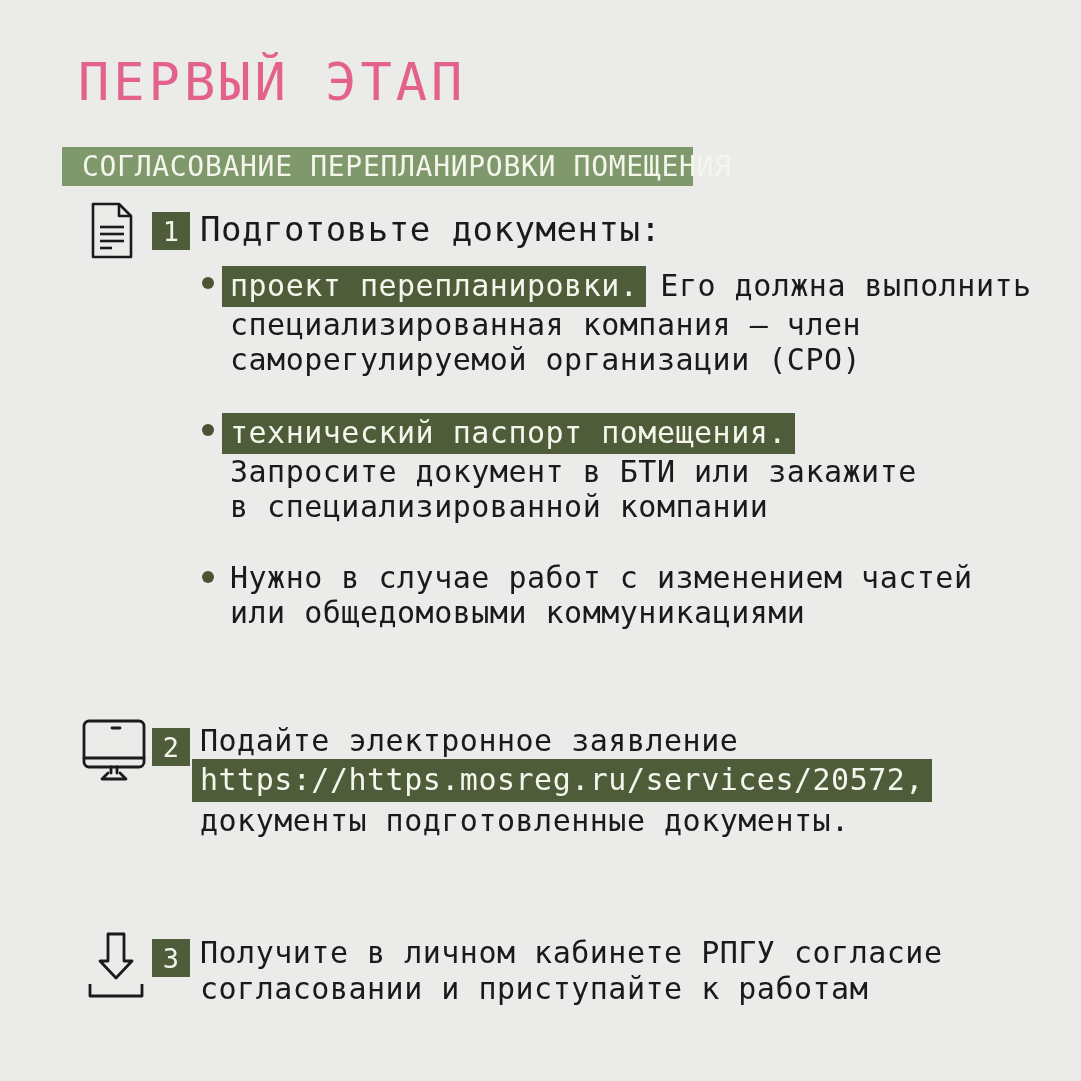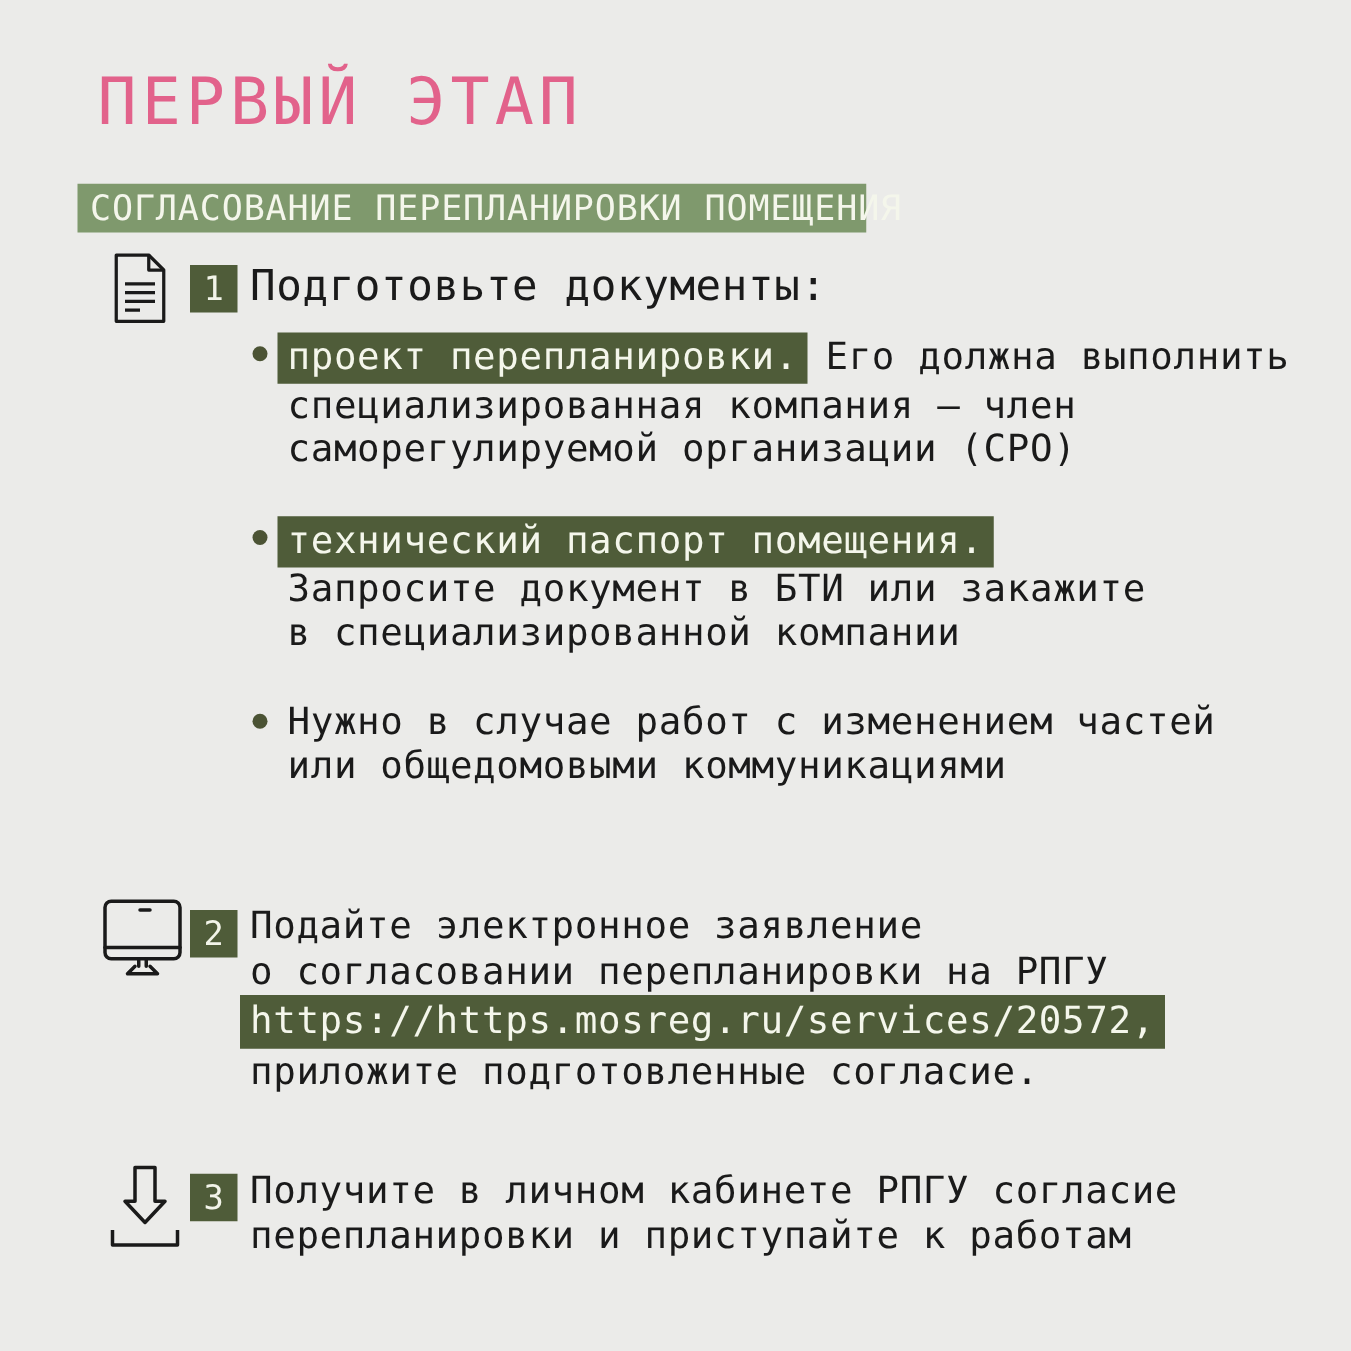--- a/index.html
+++ b/index.html
@@ -23,21 +23,21 @@
 
   .title{
     position:absolute;left:78px;top:46px;margin:0;
     font-size:52px;line-height:72px;font-weight:normal;
     letter-spacing:4px;color:var(--pink);white-space:pre;
   }
   .subtitle{
     position:absolute;left:62px;top:147px;width:631px;height:39px;
     background:var(--banner);color:var(--hl-text);
     font-size:28px;line-height:39px;letter-spacing:0.7px;
-    padding:0 10px;white-space:pre;
+    padding:0 20px;white-space:pre;
   }
 
   .icon{position:absolute;display:block;}
   .icon svg{display:block;}
 
   .badge{
     position:absolute;width:38px;height:38px;
     background:var(--olive);color:#f2f4e9;
     font-size:27px;display:flex;align-items:center;justify-content:center;
   }
@@ -121,30 +121,29 @@
       <rect x="2" y="2" width="60" height="46" rx="5"></rect>
       <line x1="30" y1="9" x2="38" y2="9"></line>
       <line x1="2" y1="39" x2="62" y2="39"></line>
       <path d="M29 48 V54 M35 48 V54"></path>
       <path d="M26 54 L20 60 H44 L38 54"></path>
     </svg>
   </span>
   <span class="badge" style="left:152px;top:728px;">2</span>
   <div class="lines step2-lines">
       <div class="line"><span>Подайте электронное заявление</span></div>
-      <div class="line"><span>о согласовании перепланировки на РПГУ</span></div>
       <div class="line"><span class="hl">https://https.mosreg.ru/services/20572,</span></div>
-      <div class="line"><span>приложите подготовленные согласие.</span></div>
+      <div class="line"><span>документы подготовленные документы.</span></div>
     </div>
 
   <span class="icon" style="left:84px;top:931px;">
     <svg width="64" height="74" viewBox="0 0 64 74" fill="none" stroke="#1a1a1a" stroke-width="2.8" stroke-linejoin="round">
       <path d="M24 3 H40 V30 H48 L32 47 L16 30 H24 Z"></path>
       <path d="M6 53 V65 H58 V53"></path>
     </svg>
   </span>
   <span class="badge" style="left:152px;top:939px;">3</span>
   <div class="lines step3-lines">
       <div class="line"><span>Получите в личном кабинете РПГУ согласие</span></div>
-      <div class="line"><span>перепланировки и приступайте к работам</span></div>
+      <div class="line"><span>согласовании и приступайте к работам</span></div>
     </div>
 
 </div>
 
 </body></html>

